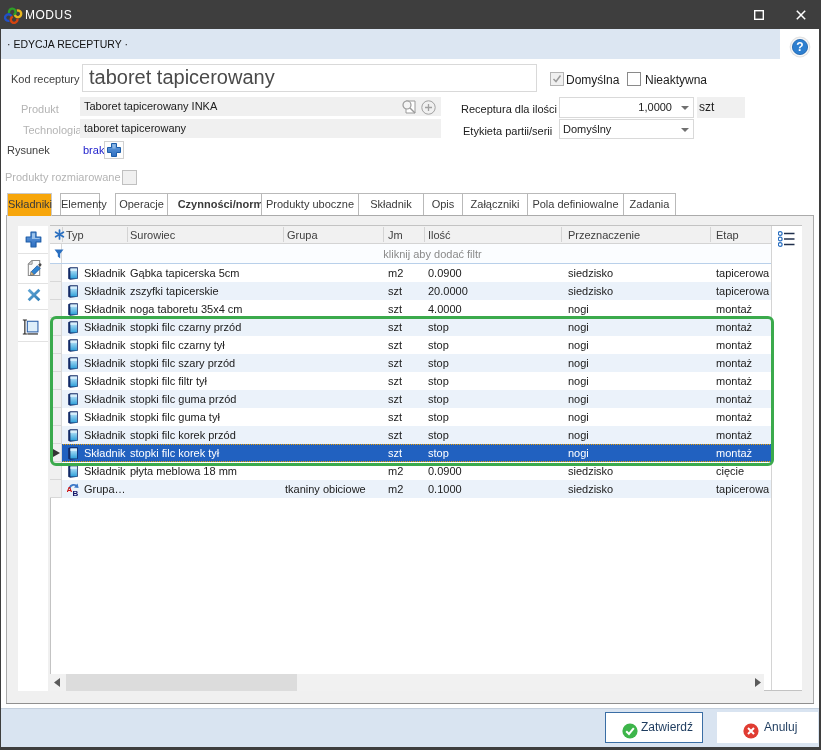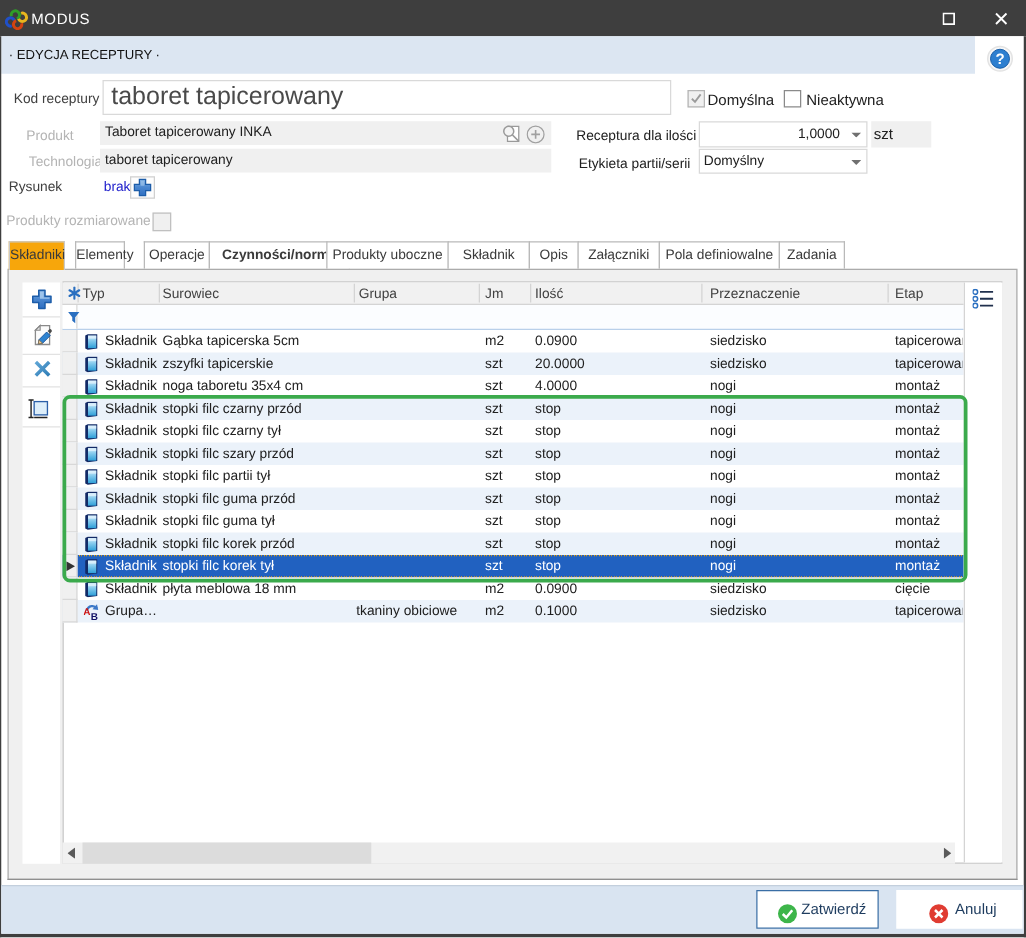--- a/index.html
+++ b/index.html
@@ -235,20 +235,21 @@
 <div class="abs hcell" style="left:716px;">Etap</div>
 <div class="abs hsep" style="left:62px;"></div>
 <div class="abs hsep" style="left:127px;"></div>
 <div class="abs hsep" style="left:283px;"></div>
 <div class="abs hsep" style="left:383px;"></div>
 <div class="abs hsep" style="left:424px;"></div>
 <div class="abs hsep" style="left:561px;"></div>
 <div class="abs hsep" style="left:710px;"></div>
 
 <div class="abs" id="gfilter"></div>
+<div class="abs" style="left:78px;top:248px;width:709px;text-align:center;color:#8a8a8a;">kliknij aby dodać filtr</div>
 <div class="abs" style="left:50px;top:244px;width:12px;height:19px;background:#fff;border-right:1px solid #d8d8d8;box-sizing:border-box;"></div>
 <svg class="abs" style="left:54px;top:229px;" width="11" height="11" viewBox="0 0 11 11">
 <g stroke="#2a6fc0" stroke-width="1.7" stroke-linecap="round">
 <path d="M5.5,1 V10"></path>
         <path d="M1.6,3.2 L9.4,7.8"></path>
         <path d="M9.4,3.2 L1.6,7.8"></path>
 </g>
 </svg>
 <svg class="abs" style="left:54px;top:249px;" width="10" height="10" viewBox="0 0 10 10">
 <path d="M0.5,0.5 h9 L6.2,4.8 v4.7 L3.8,7.6 v-2.8 Z" fill="#2a6fc0"></path>
@@ -331,21 +332,21 @@
       <span class="cell c-il">stop</span>
       <span class="cell c-prz">nogi</span>
       <span class="cell c-et">montaż</span>
     </div>
 <div class="abs row r-white" style="top:372px;">
       <div class="ind"></div>
       <svg class="bicon" viewBox="0 0 12 13">
         <use href="#bookic"></use>
       </svg>
       <span class="cell c-typ">Składnik</span>
-      <span class="cell c-sur">stopki filc partii tył</span>
+      <span class="cell c-sur">stopki filc filtr tył</span>
       <span class="cell c-jm">szt</span>
       <span class="cell c-il">stop</span>
       <span class="cell c-prz">nogi</span>
       <span class="cell c-et">montaż</span>
     </div>
 <div class="abs row r-blue" style="top:390px;">
       <div class="ind"></div>
       <svg class="bicon" viewBox="0 0 12 13">
         <use href="#bookic"></use>
       </svg>

